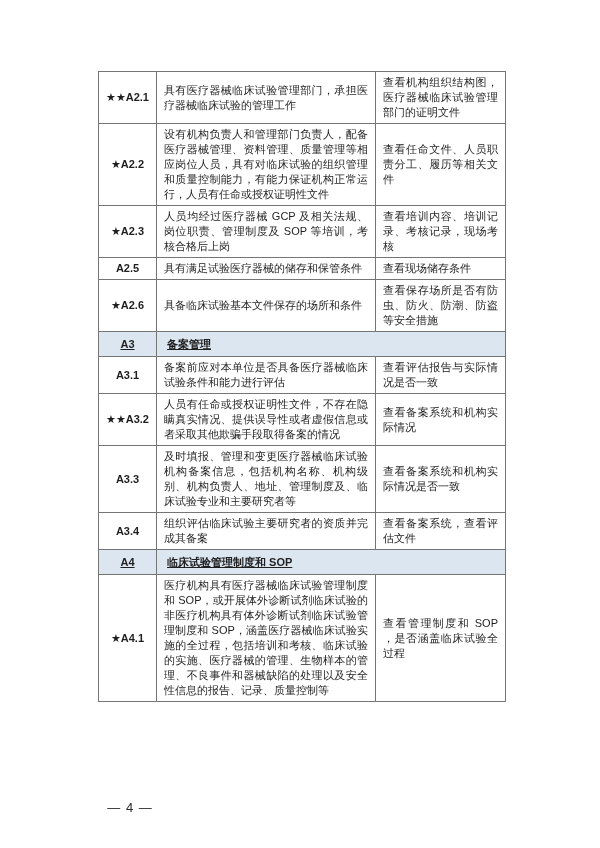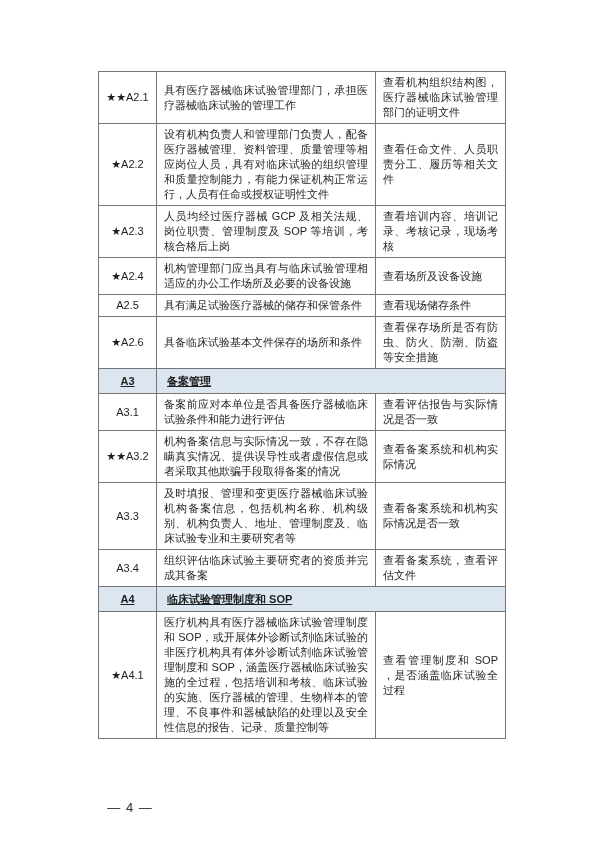--- a/index.html
+++ b/index.html
@@ -30,21 +30,21 @@
   table.checklist col.c-req    { width: 219px; }
   table.checklist col.c-verify { width: 130px; }
   table.checklist td {
     border: 1px solid #757575;
     padding: 3px 7px;
     vertical-align: middle;
     word-break: break-all;
   }
   td.code {
     text-align: center;
-    font-weight: normal;
+    font-weight: bold;
     padding: 3px 2px;
     white-space: nowrap;
     letter-spacing: 0px;
   }
   td.desc, td.verify {
     text-align: justify;
   }
   tr.section-row td {
     background: #dce6f1;
     font-weight: bold;
@@ -87,46 +87,41 @@
           <td class="code">★A2.2</td>
           <td class="desc">设有机构负责人和管理部门负责人，配备医疗器械管理、资料管理、质量管理等相应岗位人员，具有对临床试验的组织管理和质量控制能力，有能力保证机构正常运行，人员有任命或授权证明性文件</td>
           <td class="verify">查看任命文件、人员职责分工、履历等相关文件</td>
         </tr>
         <tr>
           <td class="code">★A2.3</td>
           <td class="desc">人员均经过医疗器械 GCP 及相关法规、岗位职责、管理制度及 SOP 等培训，考核合格后上岗</td>
           <td class="verify">查看培训内容、培训记录、考核记录，现场考核</td>
         </tr>
         <tr>
-          <td class="code">★A2.4</td>
-          <td class="desc">机构管理部门应当具有与临床试验管理相适应的办公工作场所及必要的设备设施</td>
-          <td class="verify">查看场所及设备设施</td>
-        </tr>
-        <tr>
           <td class="code">A2.5</td>
           <td class="desc">具有满足试验医疗器械的储存和保管条件</td>
           <td class="verify">查看现场储存条件</td>
         </tr>
         <tr>
           <td class="code">★A2.6</td>
           <td class="desc">具备临床试验基本文件保存的场所和条件</td>
           <td class="verify">查看保存场所是否有防虫、防火、防潮、防盗等安全措施</td>
         </tr>
         <tr class="section-row">
           <td class="code">A3</td>
           <td colspan="2" class="section-title">备案管理</td>
         </tr>
         <tr>
           <td class="code">A3.1</td>
           <td class="desc">备案前应对本单位是否具备医疗器械临床试验条件和能力进行评估</td>
           <td class="verify">查看评估报告与实际情况是否一致</td>
         </tr>
         <tr>
           <td class="code">★★A3.2</td>
-          <td class="desc">机构备案信息与实际情况一致，不存在隐瞒真实情况、提供误导性或者虚假信息或者采取其他欺骗手段取得备案的情况</td>
+          <td class="desc">人员有任命或授权证明性文件，不存在隐瞒真实情况、提供误导性或者虚假信息或者采取其他欺骗手段取得备案的情况</td>
           <td class="verify">查看备案系统和机构实际情况</td>
         </tr>
         <tr>
           <td class="code">A3.3</td>
           <td class="desc">及时填报、管理和变更医疗器械临床试验机构备案信息，包括机构名称、机构级别、机构负责人、地址、管理制度及、临床试验专业和主要研究者等</td>
           <td class="verify">查看备案系统和机构实际情况是否一致</td>
         </tr>
         <tr>
           <td class="code">A3.4</td>
           <td class="desc">组织评估临床试验主要研究者的资质并完成其备案</td>

